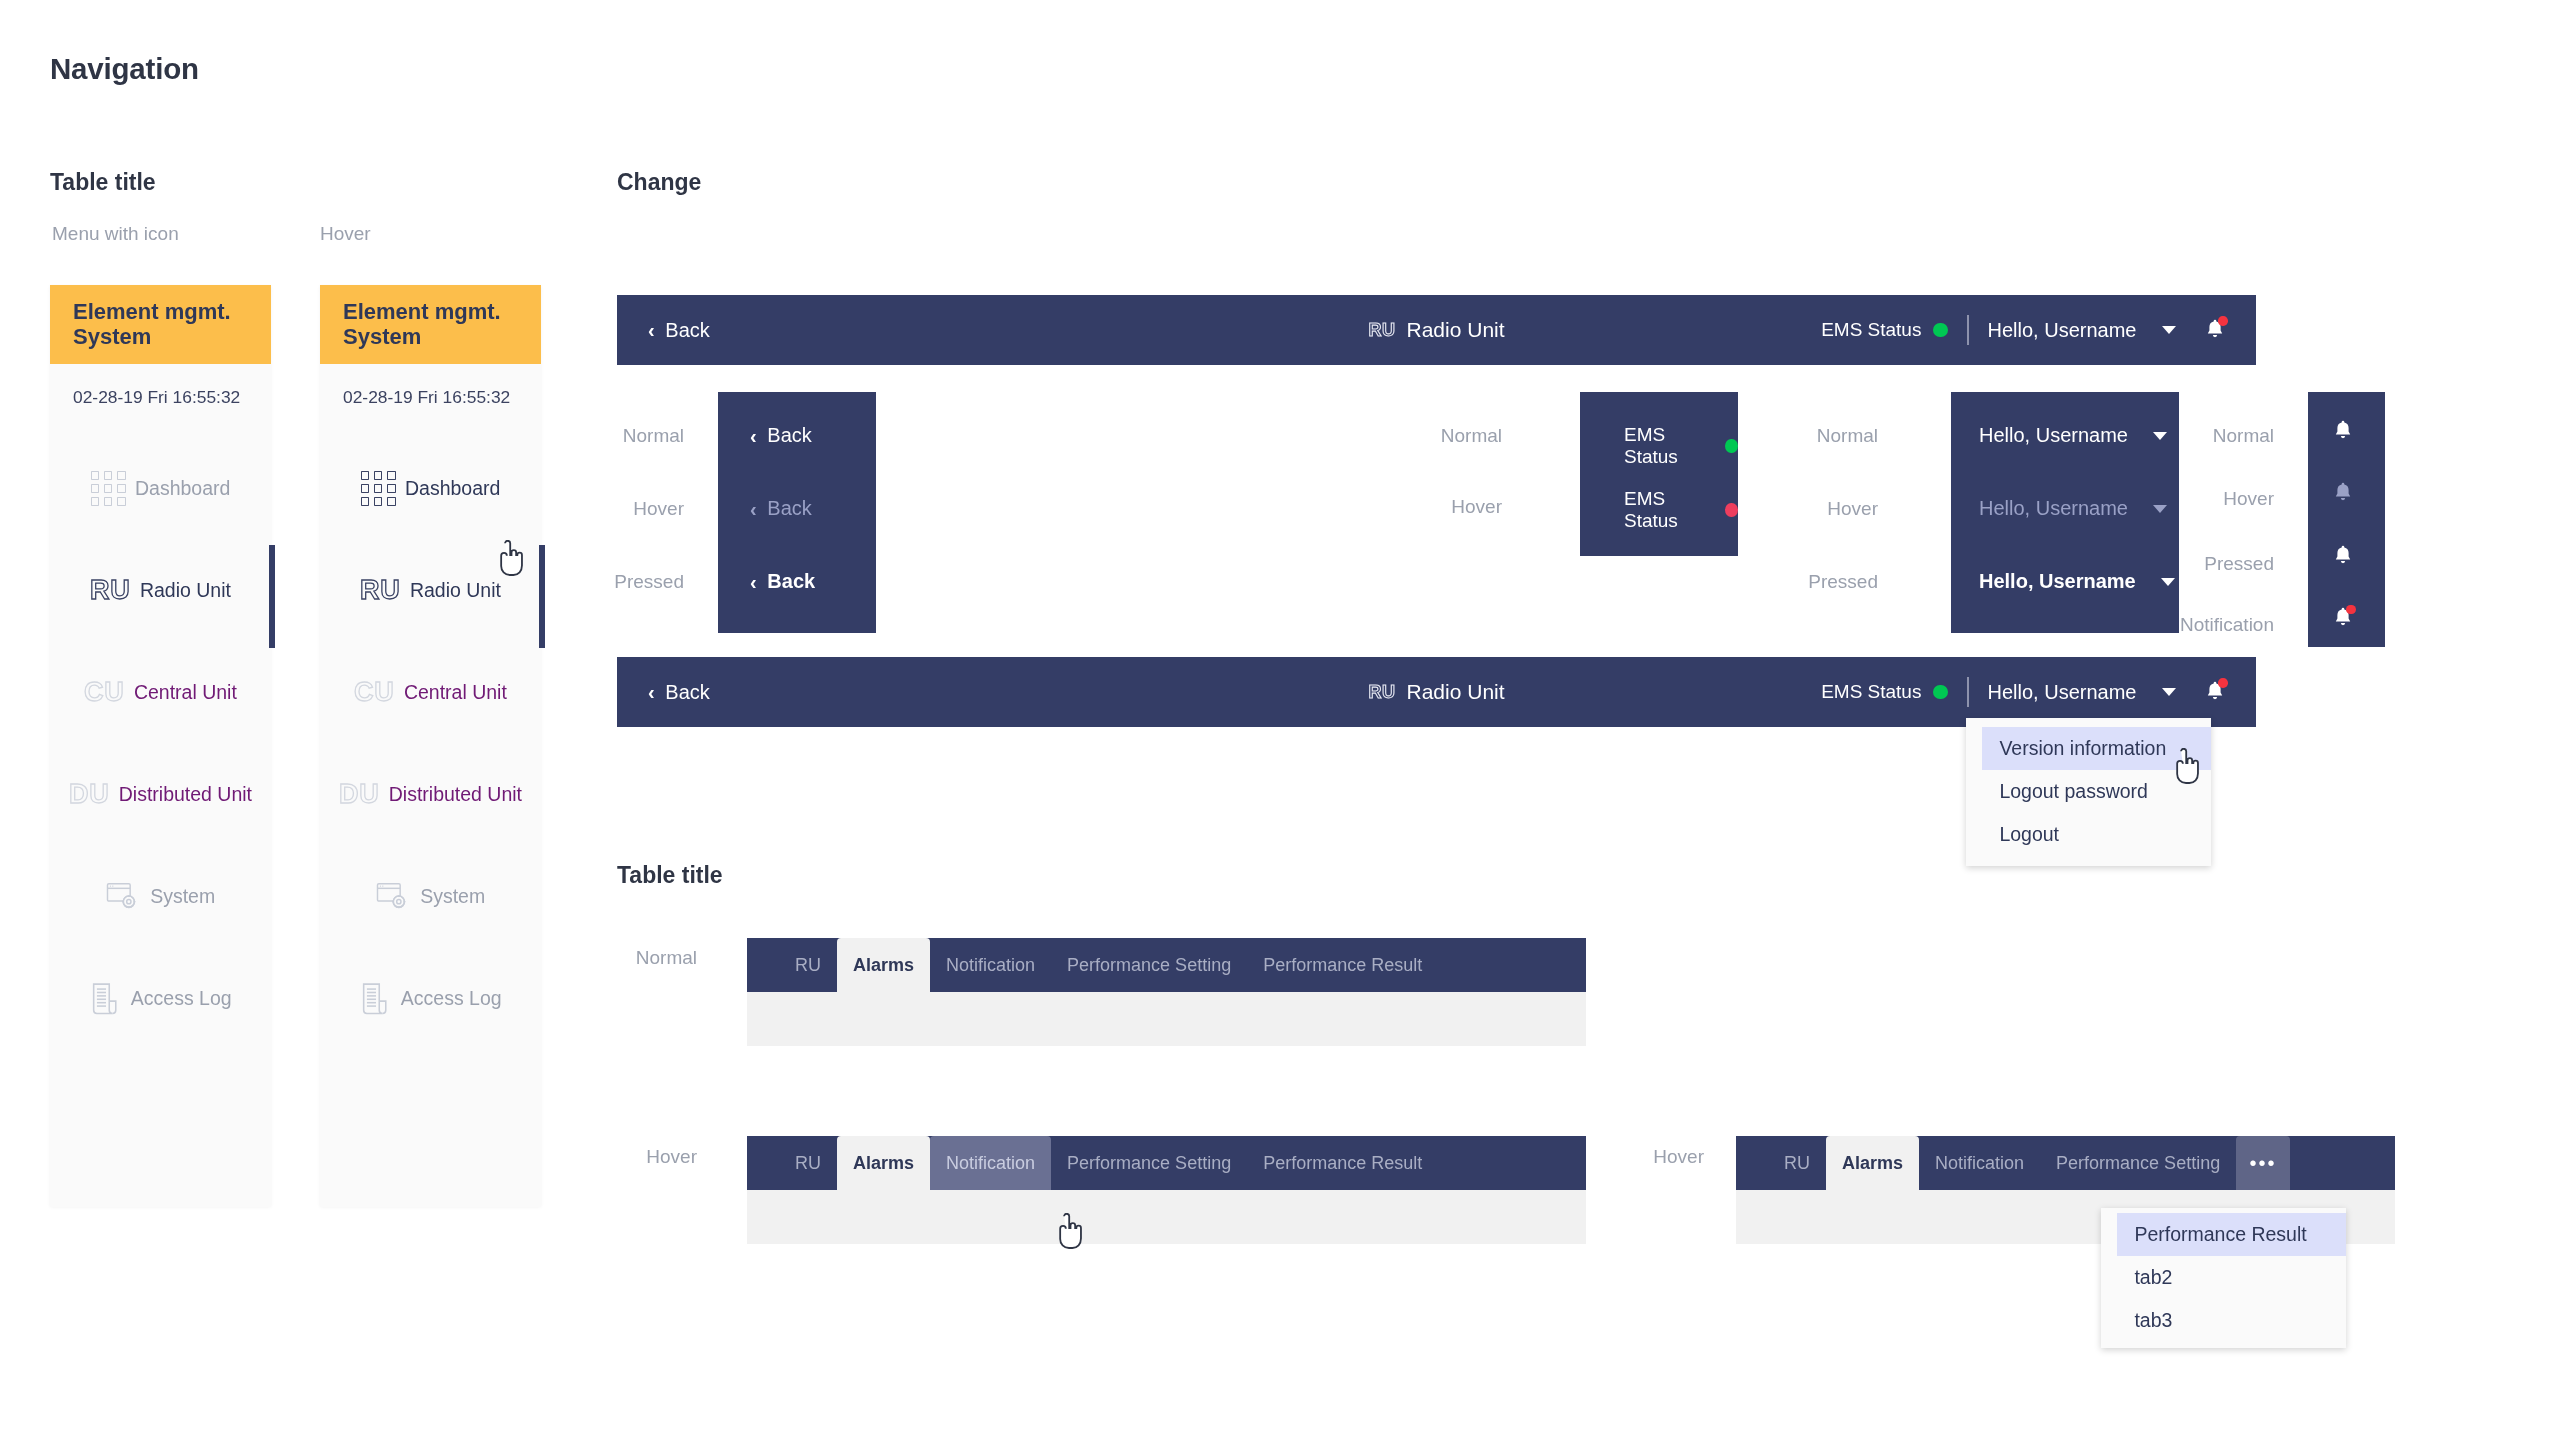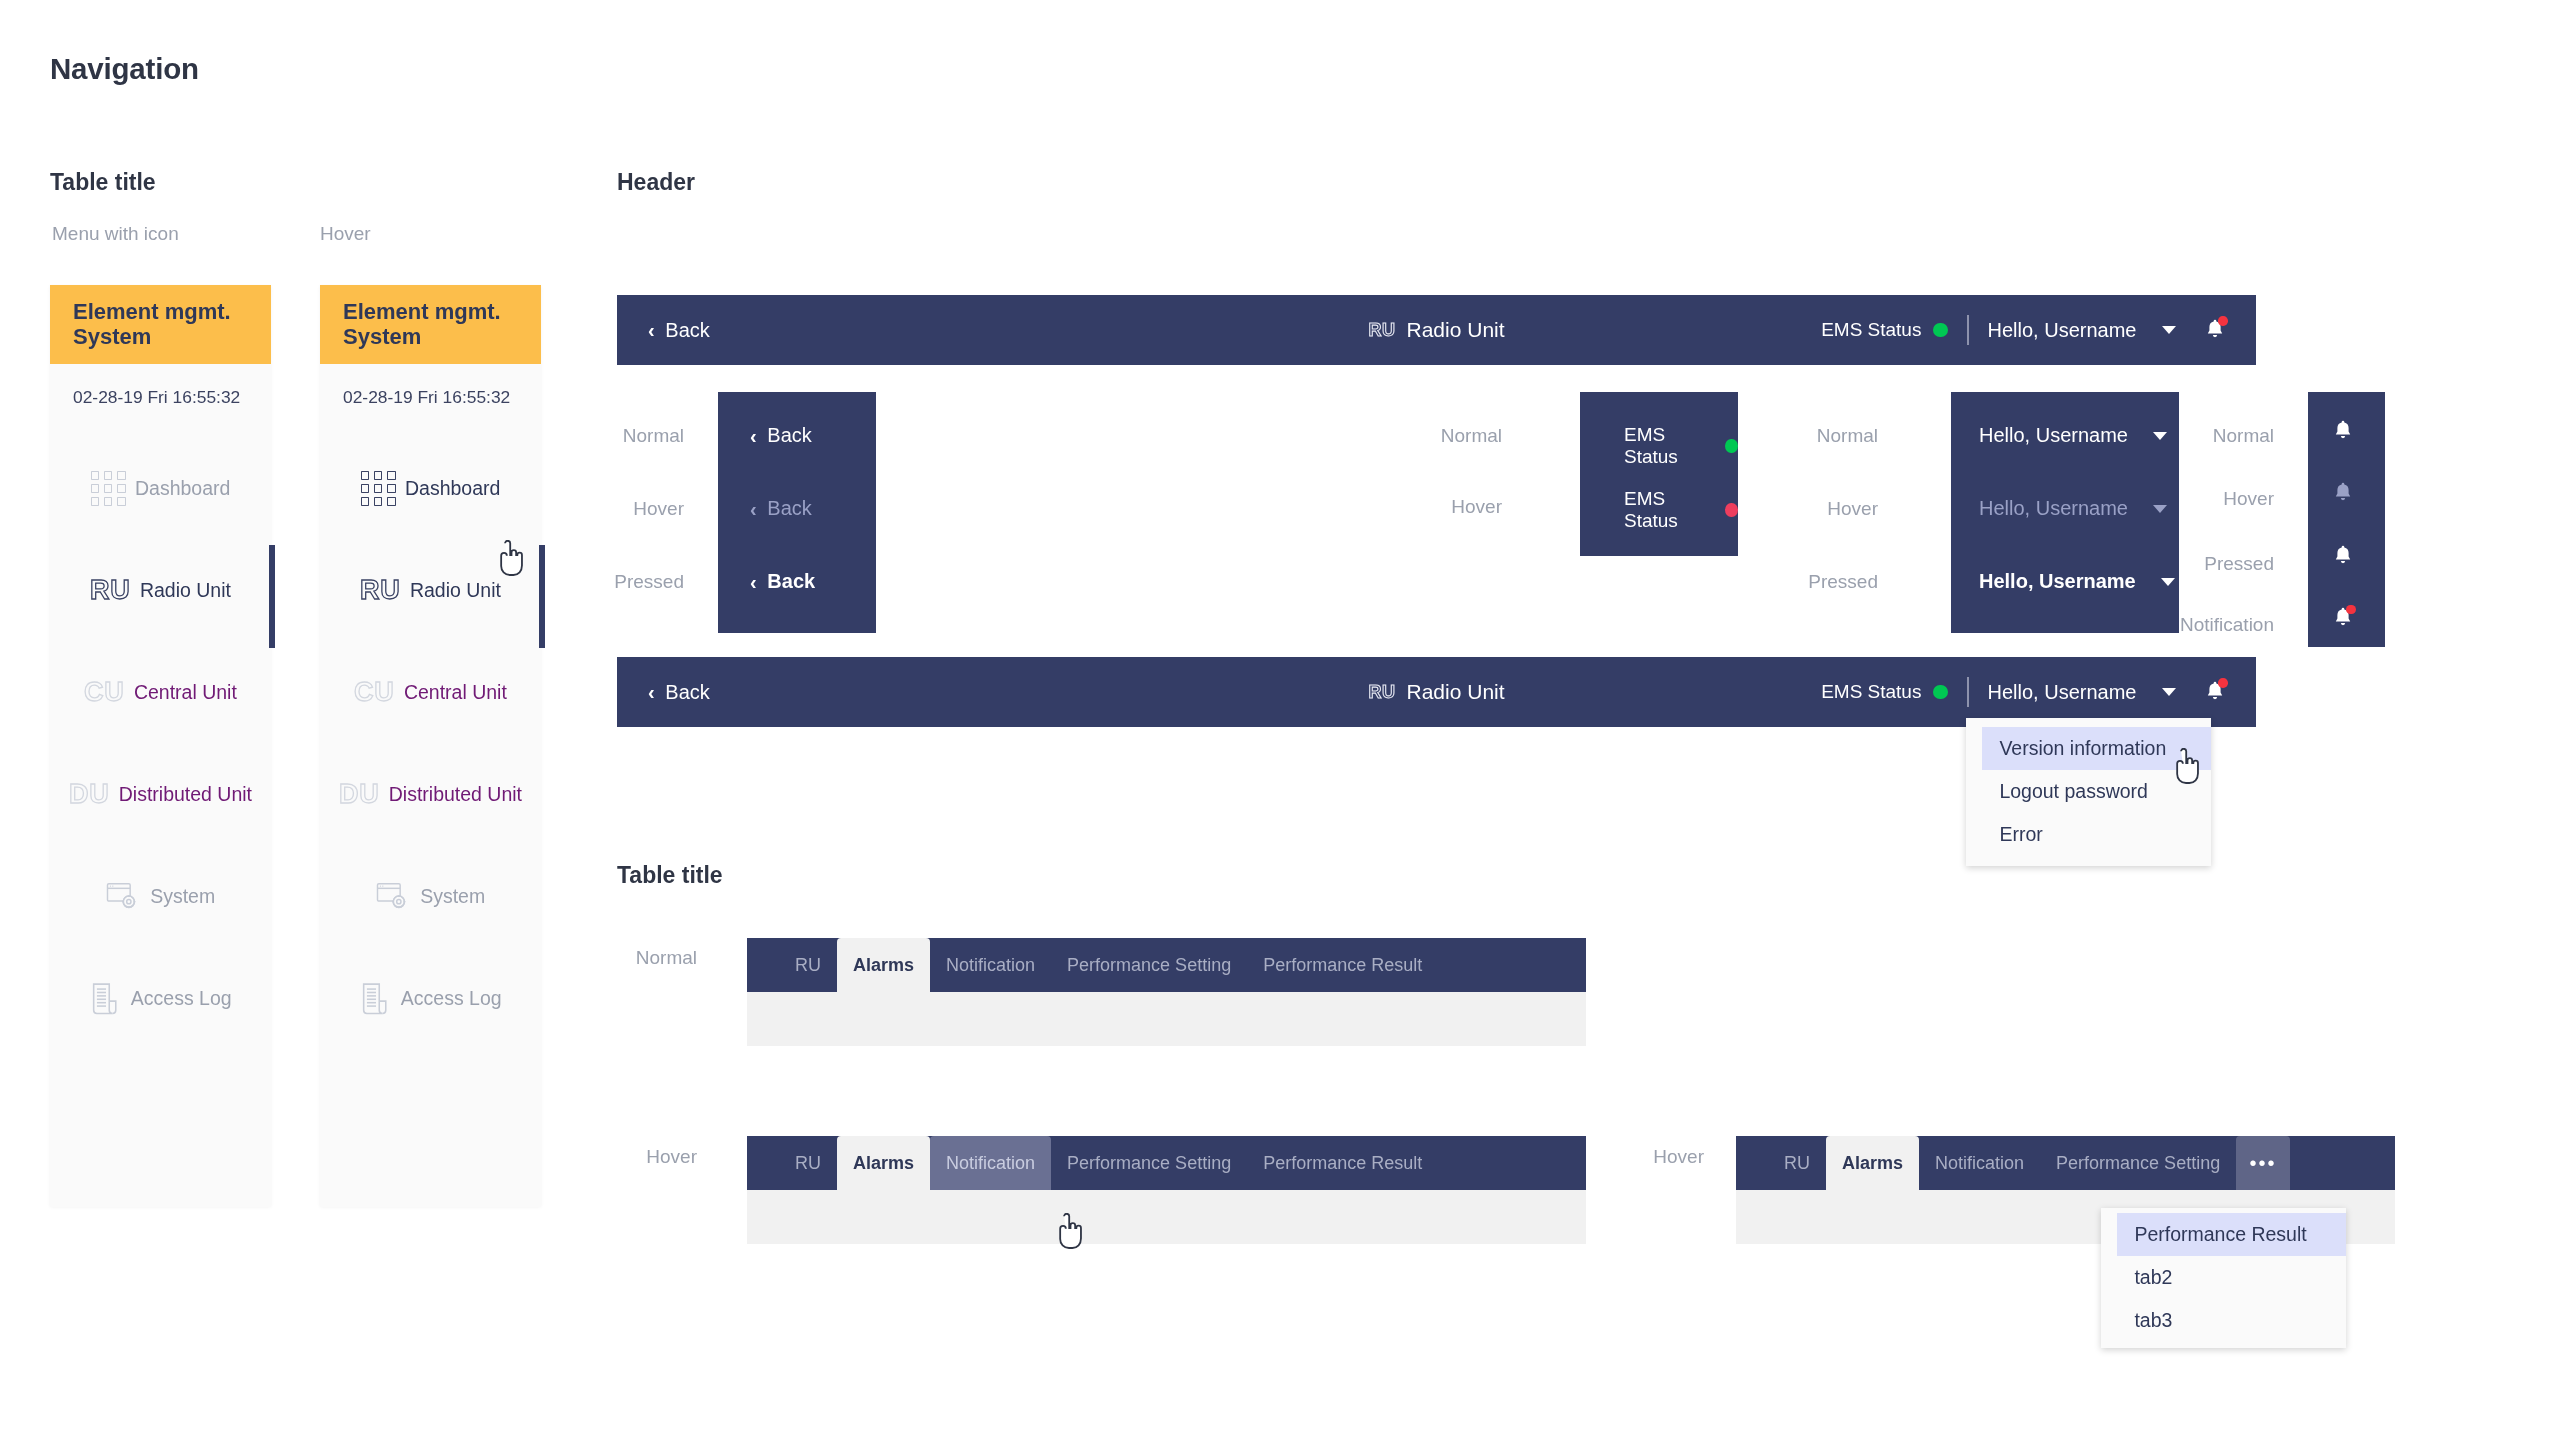--- a/index.html
+++ b/index.html
@@ -275,21 +275,21 @@
       </svg>
       <span class="nav-label">Access Log</span>
     </div>
   </div>
 </div>
 
 <svg class="cursor" style="left:496px;top:540px;" viewBox="0 0 24 30">
   <path d="M7 2.5a2 2 0 0 1 4 0v9h1v-2a1.8 1.8 0 0 1 3.6 0v2h.9a1.8 1.8 0 0 1 3.6 0v8.2c0 4.3-2.7 7.3-6.6 7.3h-2.7c-4 0-6.8-3-6.8-7V12c0-1.3 1-2.2 2.2-2.2S8.4 10.7 8.4 12" fill="#ffffff" stroke="#2f3545" stroke-width="1.4"></path>
 </svg>
 
-<div class="abs section-title" style="left:617px;top:169px;">Header</div>
+<div class="abs section-title" style="left:617px;top:169px;">Change</div>
 
 <div class="abs hdr" style="left:617px;top:295px;width:1639px;height:70px;padding:0 31px;">
   <div class="hdr-back">
     <span class="chev">‹</span>
     <span>Back</span>
   </div>
   <div class="hdr-center" style="position:absolute;left:50%;transform:translateX(-50%);">
     <span class="ic-letters" style="font-size:18px;-webkit-text-stroke:1.1px #e6e8f2;">RU</span>
     <span>Radio Unit</span>
   </div>
@@ -430,21 +430,21 @@
 </div>
 
 <div class="abs menu" style="left:1966px;top:718px;width:245px;padding:9.4px 0;">
   <div class="menu-item hl">
     <span>Version information</span>
   </div>
   <div class="menu-item">
     <span>Logout password</span>
   </div>
   <div class="menu-item">
-    <span>Error</span>
+    <span>Logout</span>
   </div>
 </div>
 
 <svg class="cursor" style="left:2172px;top:748px;" viewBox="0 0 24 30">
   <path d="M7 2.5a2 2 0 0 1 4 0v9h1v-2a1.8 1.8 0 0 1 3.6 0v2h.9a1.8 1.8 0 0 1 3.6 0v8.2c0 4.3-2.7 7.3-6.6 7.3h-2.7c-4 0-6.8-3-6.8-7V12c0-1.3 1-2.2 2.2-2.2S8.4 10.7 8.4 12" fill="#ffffff" stroke="#2f3545" stroke-width="1.4"></path>
 </svg>
 
 <div class="abs section-title" style="left:617px;top:862px;">Table title</div>
 
 <div class="abs state-label" style="left:590px;top:947px;width:107px;">Normal</div>

